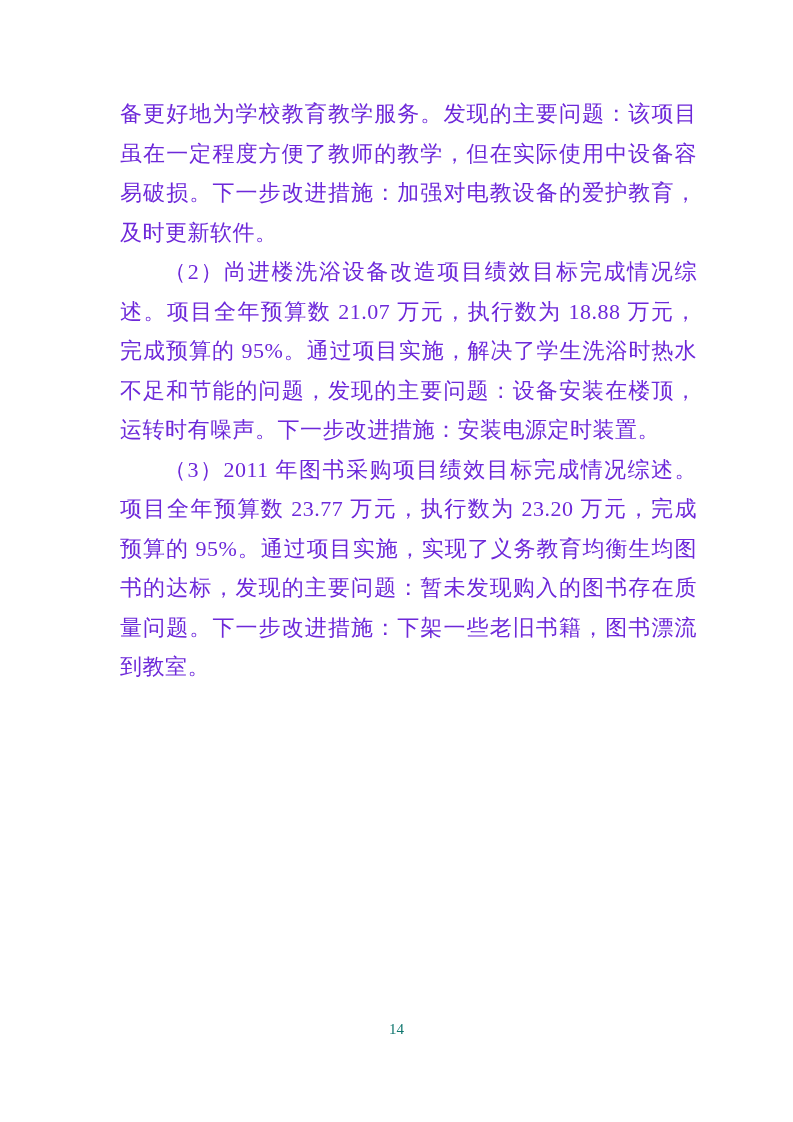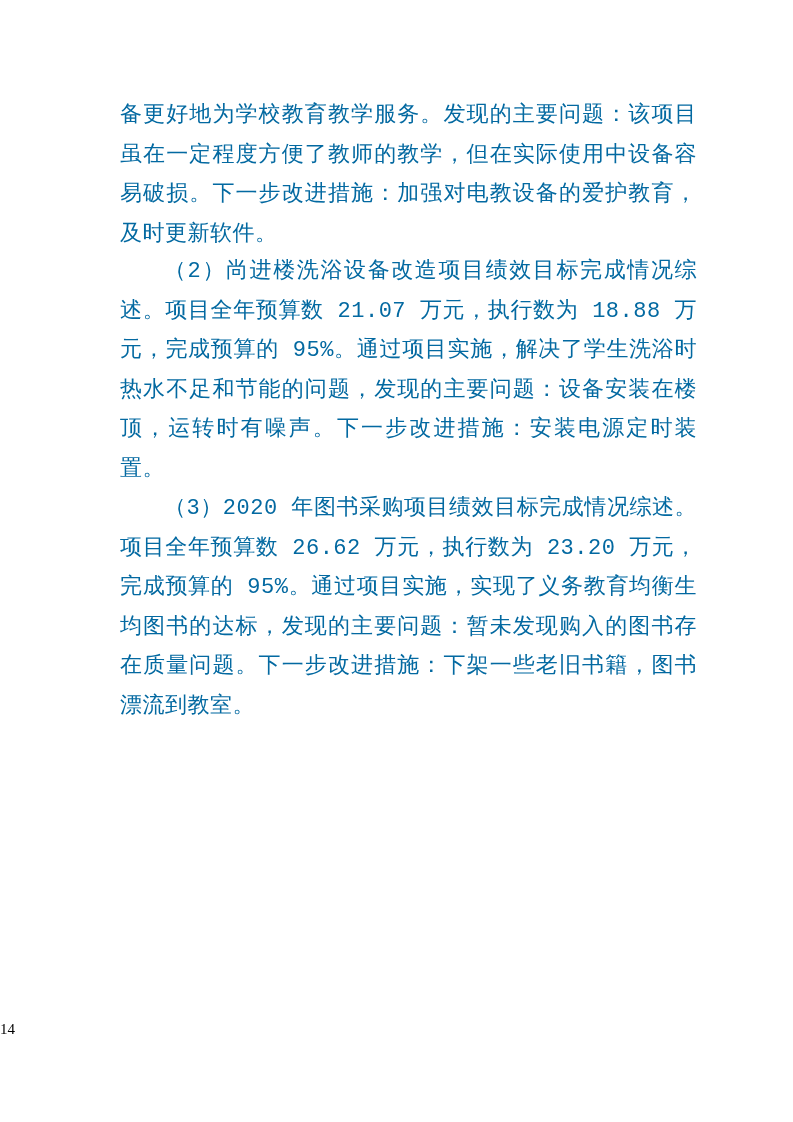--- a/index.html
+++ b/index.html
@@ -23,41 +23,40 @@
     width: 577px;
   }
   .para {
     margin: 0;
     font-size: 22px;
     line-height: 39.5px;
     text-align: justify;
     text-justify: inter-character;
     letter-spacing: 0.5px;
     word-break: break-all;
-    color: #0369a1;
+    color: #6d28d9;
   }
   .para.indent {
     text-indent: 2em;
-    font-family: Liberation Mono, monospace;
   }
   .page-number {
     position: absolute;
     top: 1020px;
     left: 0;
     width: 100%;
-    text-align: left;
+    text-align: center;
     font-size: 15px;
     line-height: 18px;
     font-family: "Liberation Serif", "DejaVu Serif", serif;
-    color: #000000;
+    color: #0f766e;
   }
 </style>
 </head>
 <body>
 
 <div class="page">
   <div class="content">
     <p class="para">备更好地为学校教育教学服务。发现的主要问题：该项目虽在一定程度方便了教师的教学，但在实际使用中设备容易破损。下一步改进措施：加强对电教设备的爱护教育，及时更新软件。</p>
     <p class="para indent">（2）尚进楼洗浴设备改造项目绩效目标完成情况综述。项目全年预算数 21.07 万元，执行数为 18.88 万元，完成预算的 95%。通过项目实施，解决了学生洗浴时热水不足和节能的问题，发现的主要问题：设备安装在楼顶，运转时有噪声。下一步改进措施：安装电源定时装置。</p>
-    <p class="para indent">（3）2020 年图书采购项目绩效目标完成情况综述。项目全年预算数 26.62 万元，执行数为 23.20 万元，完成预算的 95%。通过项目实施，实现了义务教育均衡生均图书的达标，发现的主要问题：暂未发现购入的图书存在质量问题。下一步改进措施：下架一些老旧书籍，图书漂流到教室。</p>
+    <p class="para indent">（3）2011 年图书采购项目绩效目标完成情况综述。项目全年预算数 23.77 万元，执行数为 23.20 万元，完成预算的 95%。通过项目实施，实现了义务教育均衡生均图书的达标，发现的主要问题：暂未发现购入的图书存在质量问题。下一步改进措施：下架一些老旧书籍，图书漂流到教室。</p>
   </div>
   <div class="page-number">14</div>
 </div>
 
 </body></html>

